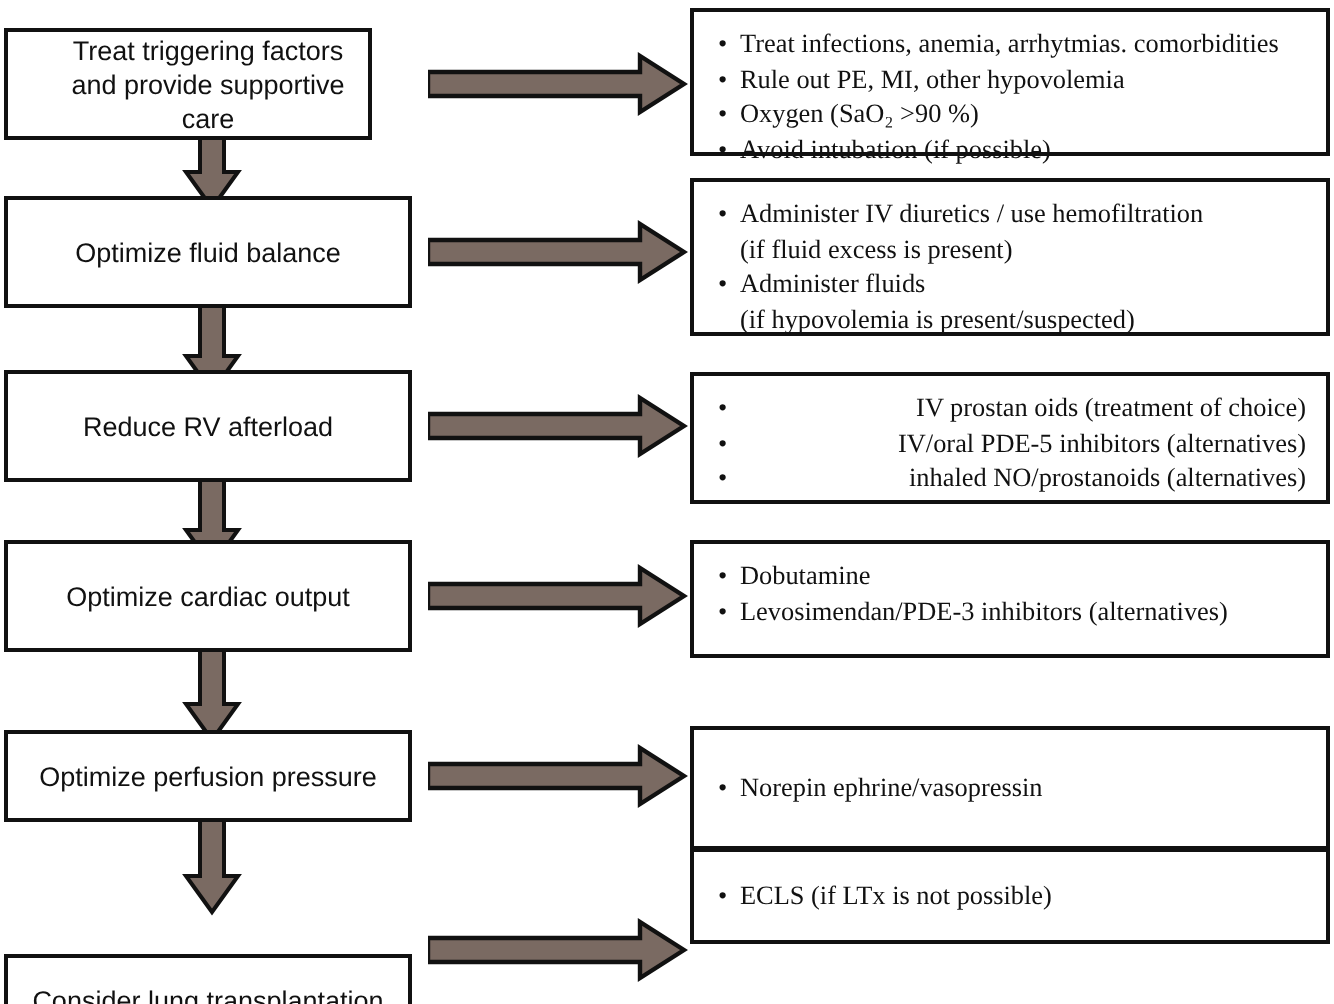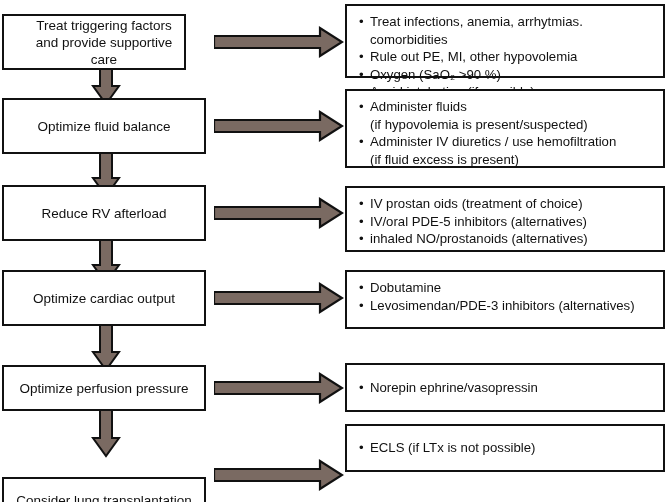--- a/index.html
+++ b/index.html
@@ -47,20 +47,21 @@
   }
   .detail-list {
     list-style: none;
     margin: 0;
     padding: 0;
   }
   .detail-list li {
     position: relative;
     padding-left: 11px;
     white-space: pre-line;
+    font-family: Liberation Serif, serif;
   }
   .detail-list li::before {
     content: "\2022";
     position: absolute;
     left: 0;
     top: 0;
   }
 
   
   .h-arrow {
@@ -119,36 +120,36 @@
   <div class="step-box" style="left:2px; top:98px; width:204px; height:56px;">
     <span class="step-label">Optimize fluid balance</span>
   </div>
 
   <svg class="h-arrow" style="left:214px; top:110px;" width="130" height="32" viewBox="0 0 130 32">
     <polygon points="0,10 106,10 106,2 128,16 106,30 106,22 0,22" fill="#7a6a62" stroke="#111111" stroke-width="2.2" stroke-linejoin="miter"></polygon>
   </svg>
 
   <div class="detail-box" style="left:345px; top:89px; width:320px; height:79px;">
     <ul class="detail-list">
+      <li>Administer IV diuretics / use hemofiltration
+(if fluid excess is present)</li>
       <li>Administer fluids
 (if hypovolemia is present/suspected)</li>
-      <li>Administer IV diuretics / use hemofiltration
-(if fluid excess is present)</li>
     </ul>
   </div>
 
   <div class="step-box" style="left:2px; top:185px; width:204px; height:56px;">
     <span class="step-label">Reduce RV afterload</span>
   </div>
 
   <svg class="h-arrow" style="left:214px; top:197px;" width="130" height="32" viewBox="0 0 130 32">
     <polygon points="0,10 106,10 106,2 128,16 106,30 106,22 0,22" fill="#7a6a62" stroke="#111111" stroke-width="2.2" stroke-linejoin="miter"></polygon>
   </svg>
 
-  <div class="detail-box" style="left:345px; top:186px; width:320px; height:66px;">
+  <div class="detail-box" style="left:345px; top:186px; width:320px; height:66px;text-align:right;">
     <ul class="detail-list">
       <li>IV prostan oids (treatment of choice)</li>
       <li>IV/oral PDE-5 inhibitors (alternatives)</li>
       <li>inhaled NO/prostanoids (alternatives)</li>
     </ul>
   </div>
 
   <div class="step-box" style="left:2px; top:270px; width:204px; height:56px;">
     <span class="step-label">Optimize cardiac output</span>
   </div>
@@ -165,21 +166,21 @@
   </div>
 
   <div class="step-box" style="left:2px; top:365px; width:204px; height:46px;">
     <span class="step-label">Optimize perfusion pressure</span>
   </div>
 
   <svg class="h-arrow" style="left:214px; top:372px;" width="130" height="32" viewBox="0 0 130 32">
     <polygon points="0,10 106,10 106,2 128,16 106,30 106,22 0,22" fill="#7a6a62" stroke="#111111" stroke-width="2.2" stroke-linejoin="miter"></polygon>
   </svg>
 
-  <div class="detail-box" style="left:345px; top:363px; width:320px; height:49px; display:flex; align-items:center;">
+  <div class="detail-box" style="left:345px; top:363px; width:320px; height:62px; display:flex; align-items:center;">
     <ul class="detail-list" style="width:100%;">
       <li>Norepin ephrine/vasopressin</li>
     </ul>
   </div>
 
   <div class="step-box" style="left:2px; top:477px; width:204px; height:46px;">
     <span class="step-label">Consider lung transplantation</span>
   </div>
 
   <svg class="h-arrow" style="left:214px; top:459px;" width="130" height="32" viewBox="0 0 130 32">

